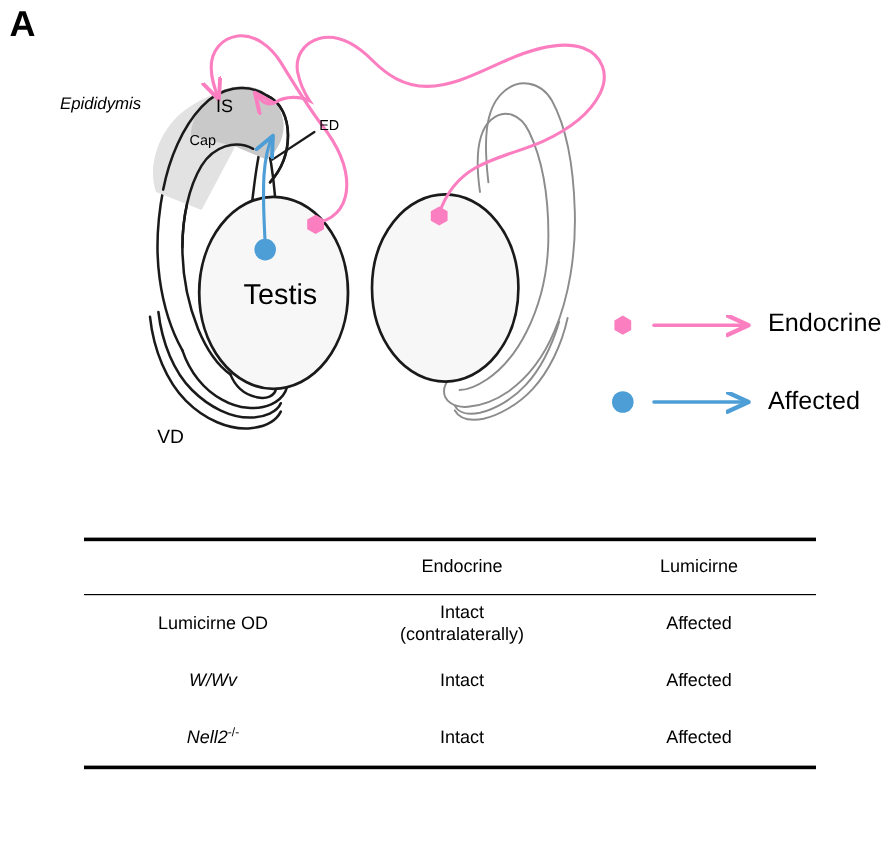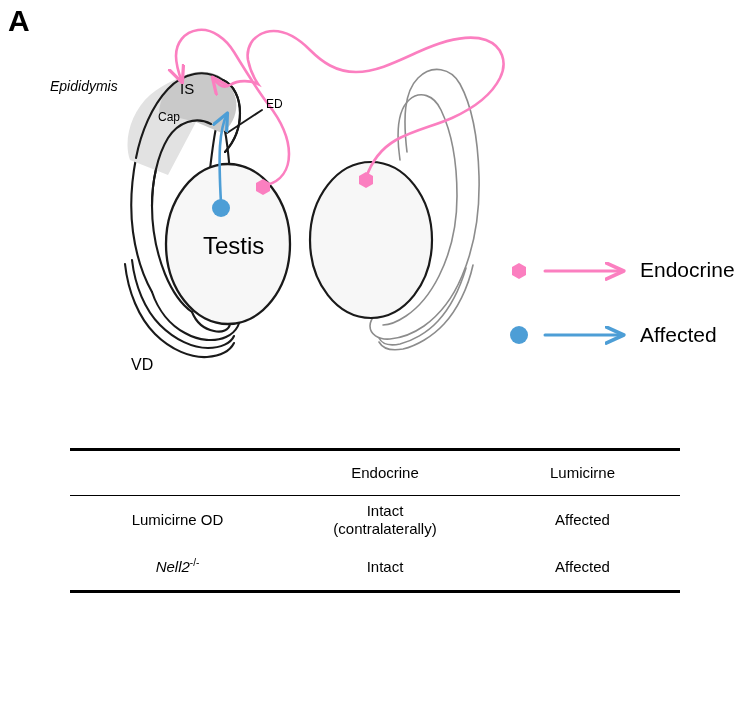--- a/index.html
+++ b/index.html
@@ -304,20 +304,27 @@
         <tr>
           <td class="rowhead">Lumicirne OD</td>
           <td>
             <span class="two-line">Intact</span>
             <span class="two-line">(contralaterally)</span>
           </td>
           <td>Affected</td>
         </tr>
         <tr>
           <td class="rowhead">
+            <span class="italic-gene">W/Wv</span>
+          </td>
+          <td>Intact</td>
+          <td>Affected</td>
+        </tr>
+        <tr>
+          <td class="rowhead">
             <span class="italic-gene">Nell2</span><span class="sup">-/-</span>
           </td>
           <td>Intact</td>
           <td>Affected</td>
         </tr>
       </tbody>
     </table>
   </div>
 </div>
 

